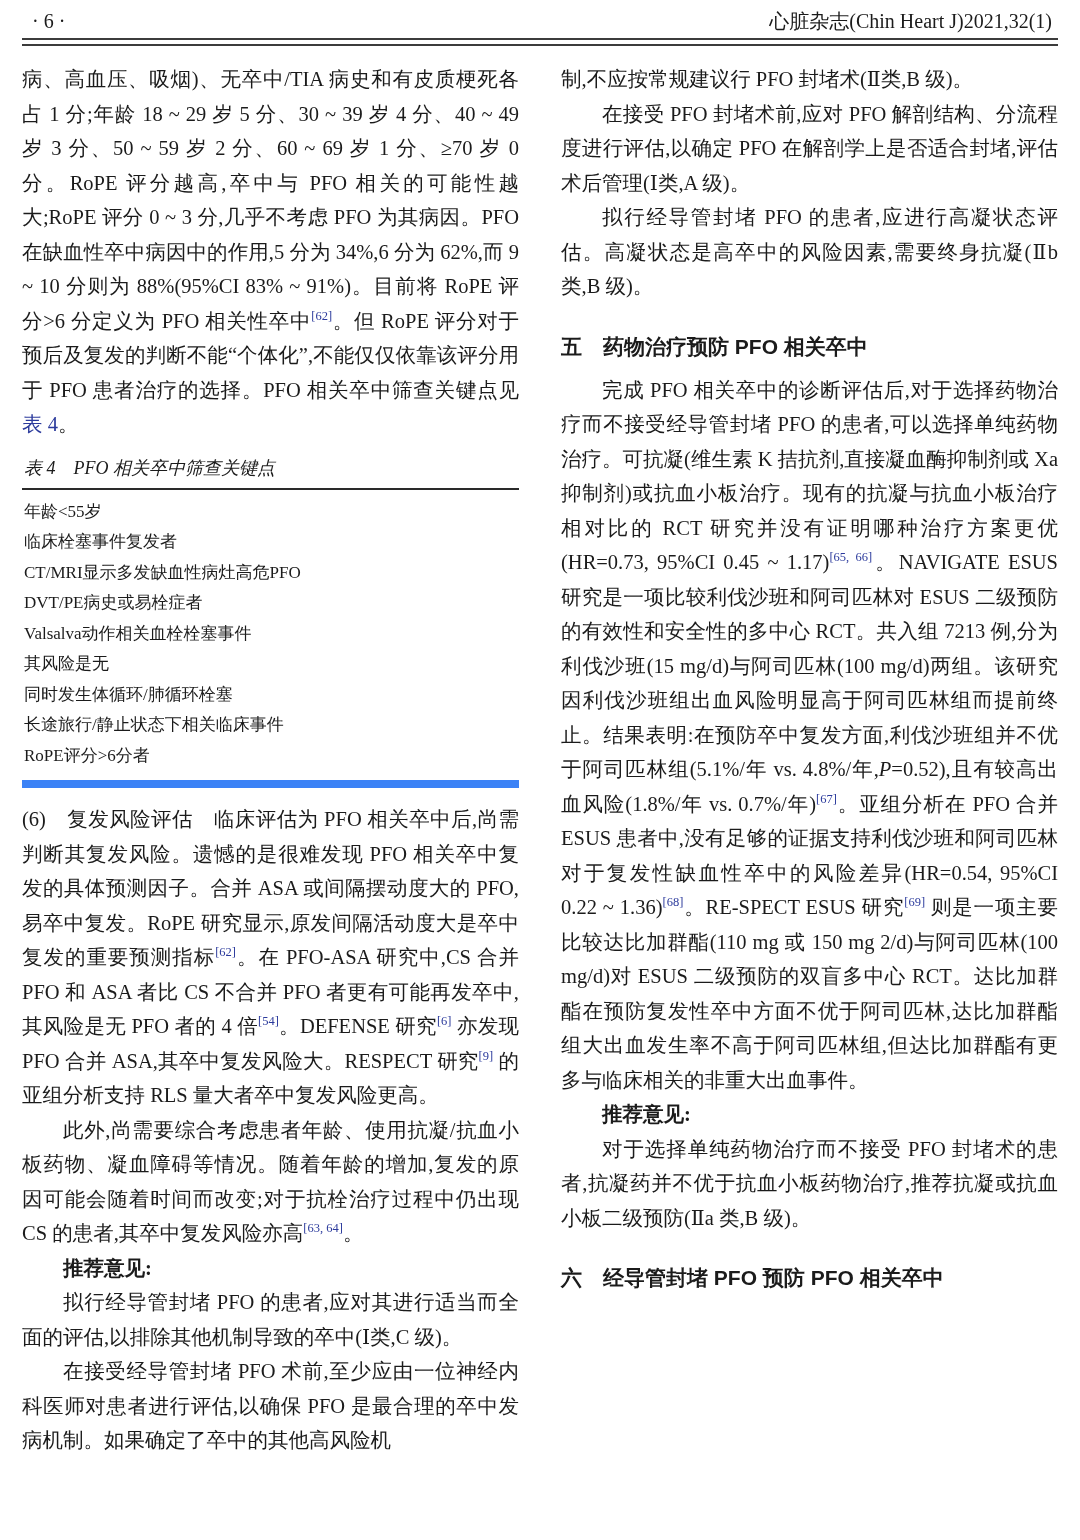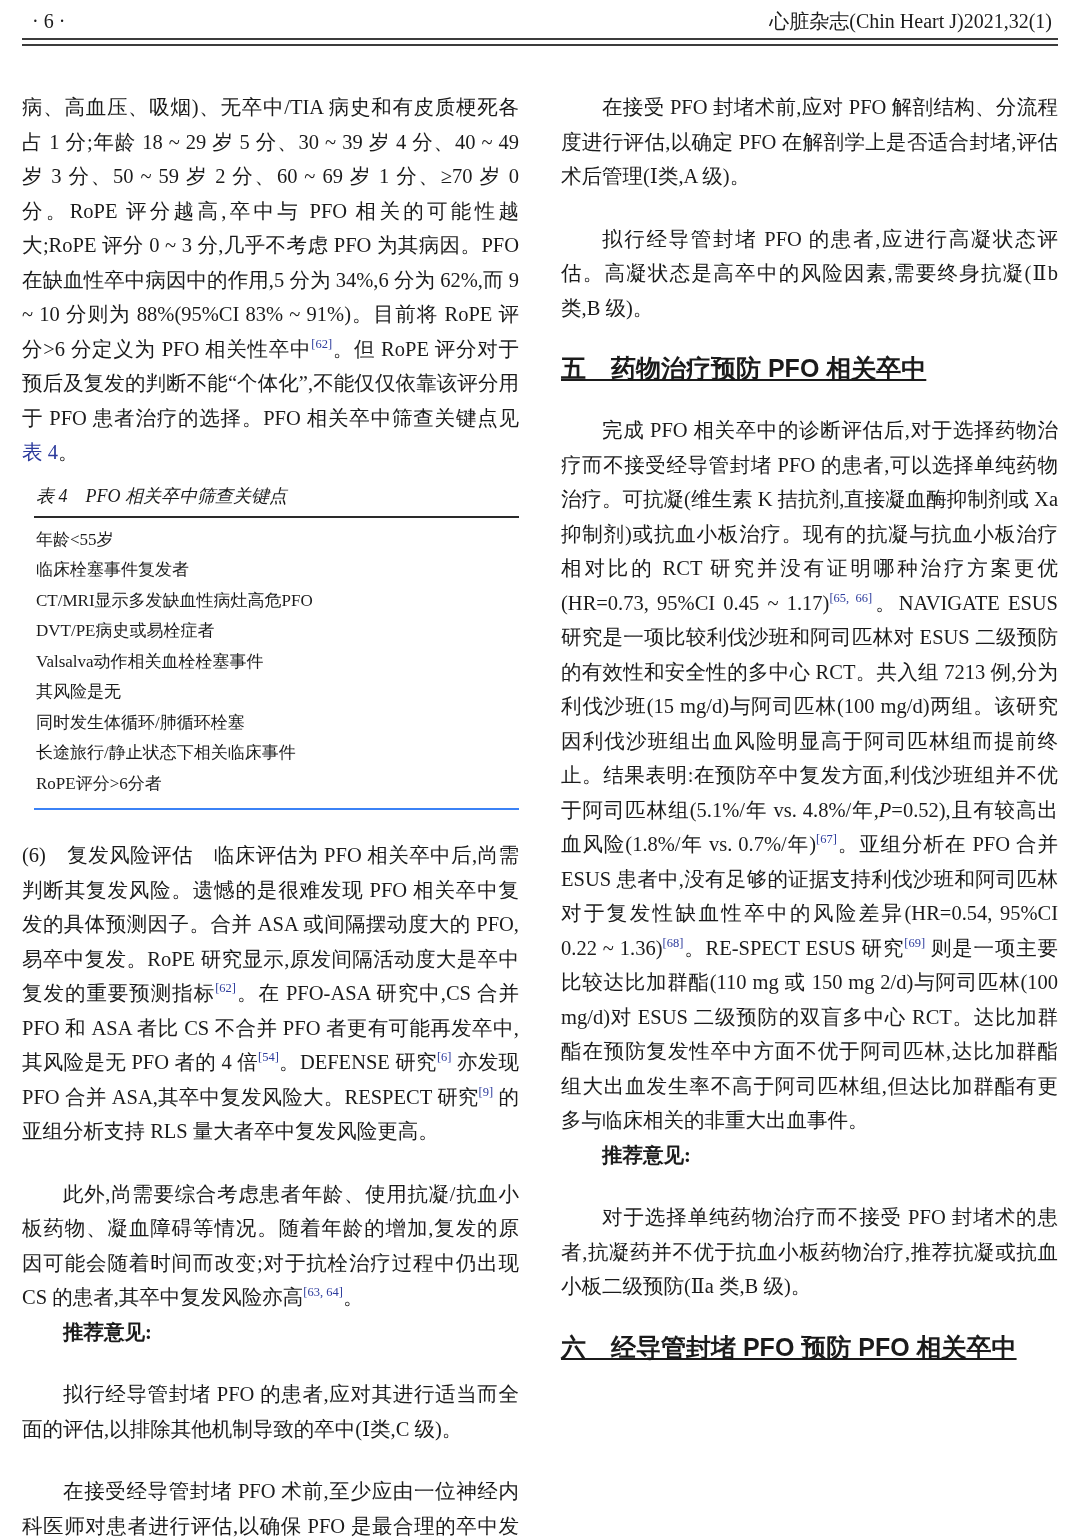--- a/index.html
+++ b/index.html
@@ -22,48 +22,47 @@
   .rule-double {
     height:8px;
     border-top:2px solid #3c3c3c;
     border-bottom:2px solid #3c3c3c;
     margin-bottom:16px;
   }
   .columns { display:flex; gap:42px; }
   .col { width:497px; }
   .para {
     font-size:20.5px; line-height:34.5px;
-    text-align:justify; text-justify:inter-ideograph;margin-top:28px;
+    text-align:justify; text-justify:inter-ideograph;
   }
   .para.indent { text-indent:2em; }
   .sec-heading {
     font-family:"Liberation Sans","DejaVu Sans",sans-serif;
-    font-weight:bold; font-size:25px; line-height:34px;
+    font-weight:bold; font-size:21px; line-height:34px;
     margin:26px 0 9px 0;
-    text-decoration:underline;
   }
   .rec-label {
     font-family:Liberation Serif, serif;
     font-weight:bold; font-size:20.5px; line-height:34.5px;
     text-indent:2em;
   }
   sup.ref {
     color:var(--link-blue,#2b3a9c);
     font-size:12.5px; line-height:0; vertical-align:super;
   }
   .xref { color:var(--link-blue,#2b3a9c); }
   .ital { font-style:italic; }
-  .table4 { margin:12px 0 14px 12px; }
+  .table4 { margin:12px 0 14px 0; }
   .table-title {
     font-style:italic; font-size:18px; line-height:24px;
     padding:2px 0 8px 2px;
   }
   .table-body {
     border-top:2px solid #2a2a2a;
-    border-bottom:2px solid #3b82f6;
+    border-bottom:8px solid #3b82f6;
     padding:7px 0 9px 2px;
   }
   .table-row { font-size:17px; line-height:30.5px; }
 </style>
 </head>
 <body>
 
 <div class="page">
   <div class="page-header">
     <span>· 6 ·</span>
@@ -87,20 +86,21 @@
             <div class="table-row">RoPE评分&gt;6分者</div>
           </div>
         </div>
         <div class="para"><span>(6)　复发风险评估　临床评估为 PFO 相关卒中后,尚需判断其复发风险。遗憾的是很难发现 PFO 相关卒中复发的具体预测因子。合并 ASA 或间隔摆动度大的 PFO,易卒中复发。RoPE 研究显示,原发间隔活动度大是卒中复发的重要预测指标</span><sup class="ref">[62]</sup><span>。在 PFO-ASA 研究中,CS 合并 PFO 和 ASA 者比 CS 不合并 PFO 者更有可能再发卒中,其风险是无 PFO 者的 4 倍</span><sup class="ref">[54]</sup><span>。DEFENSE 研究</span><sup class="ref">[6]</sup><span> 亦发现 PFO 合并 ASA,其卒中复发风险大。RESPECT 研究</span><sup class="ref">[9]</sup><span> 的亚组分析支持 RLS 量大者卒中复发风险更高。</span></div>
         <div class="para indent"><span>此外,尚需要综合考虑患者年龄、使用抗凝/抗血小板药物、凝血障碍等情况。随着年龄的增加,复发的原因可能会随着时间而改变;对于抗栓治疗过程中仍出现 CS 的患者,其卒中复发风险亦高</span><sup class="ref">[63, 64]</sup><span>。</span></div>
         <div class="rec-label"><span>推荐意见:</span></div>
         <div class="para indent"><span>拟行经导管封堵 PFO 的患者,应对其进行适当而全面的评估,以排除其他机制导致的卒中(Ⅰ类,C 级)。</span></div>
         <div class="para indent"><span>在接受经导管封堵 PFO 术前,至少应由一位神经内科医师对患者进行评估,以确保 PFO 是最合理的卒中发病机制。如果确定了卒中的其他高风险机</span></div>
       </div>
     <div class="col" id="col-right">
+        <div class="para"><span>制,不应按常规建议行 PFO 封堵术(Ⅱ类,B 级)。</span></div>
         <div class="para indent"><span>在接受 PFO 封堵术前,应对 PFO 解剖结构、分流程度进行评估,以确定 PFO 在解剖学上是否适合封堵,评估术后管理(Ⅰ类,A 级)。</span></div>
         <div class="para indent"><span>拟行经导管封堵 PFO 的患者,应进行高凝状态评估。高凝状态是高卒中的风险因素,需要终身抗凝(Ⅱb 类,B 级)。</span></div>
         <div class="sec-heading"><span>五　药物治疗预防 PFO 相关卒中</span></div>
         <div class="para indent"><span>完成 PFO 相关卒中的诊断评估后,对于选择药物治疗而不接受经导管封堵 PFO 的患者,可以选择单纯药物治疗。可抗凝(维生素 K 拮抗剂,直接凝血酶抑制剂或 Xa 抑制剂)或抗血小板治疗。现有的抗凝与抗血小板治疗相对比的 RCT 研究并没有证明哪种治疗方案更优(HR=0.73, 95%CI 0.45 ~ 1.17)</span><sup class="ref">[65, 66]</sup><span>。NAVIGATE ESUS 研究是一项比较利伐沙班和阿司匹林对 ESUS 二级预防的有效性和安全性的多中心 RCT。共入组 7213 例,分为利伐沙班(15 mg/d)与阿司匹林(100 mg/d)两组。该研究因利伐沙班组出血风险明显高于阿司匹林组而提前终止。结果表明:在预防卒中复发方面,利伐沙班组并不优于阿司匹林组(5.1%/年 vs. 4.8%/年,</span><span class="ital">P</span><span>=0.52),且有较高出血风险(1.8%/年 vs. 0.7%/年)</span><sup class="ref">[67]</sup><span>。亚组分析在 PFO 合并 ESUS 患者中,没有足够的证据支持利伐沙班和阿司匹林对于复发性缺血性卒中的风险差异(HR=0.54, 95%CI 0.22 ~ 1.36)</span><sup class="ref">[68]</sup><span>。RE-SPECT ESUS 研究</span><sup class="ref">[69]</sup><span> 则是一项主要比较达比加群酯(110 mg 或 150 mg 2/d)与阿司匹林(100 mg/d)对 ESUS 二级预防的双盲多中心 RCT。达比加群酯在预防复发性卒中方面不优于阿司匹林,达比加群酯组大出血发生率不高于阿司匹林组,但达比加群酯有更多与临床相关的非重大出血事件。</span></div>
         <div class="rec-label"><span>推荐意见:</span></div>
         <div class="para indent"><span>对于选择单纯药物治疗而不接受 PFO 封堵术的患者,抗凝药并不优于抗血小板药物治疗,推荐抗凝或抗血小板二级预防(Ⅱa 类,B 级)。</span></div>
         <div class="sec-heading"><span>六　经导管封堵 PFO 预防 PFO 相关卒中</span></div>
       </div>
   </div>
 </div>

